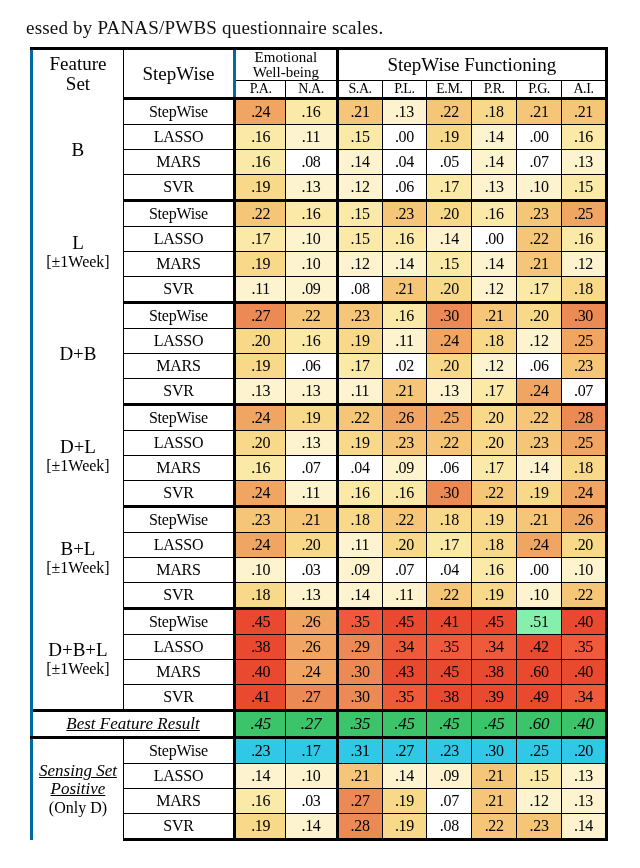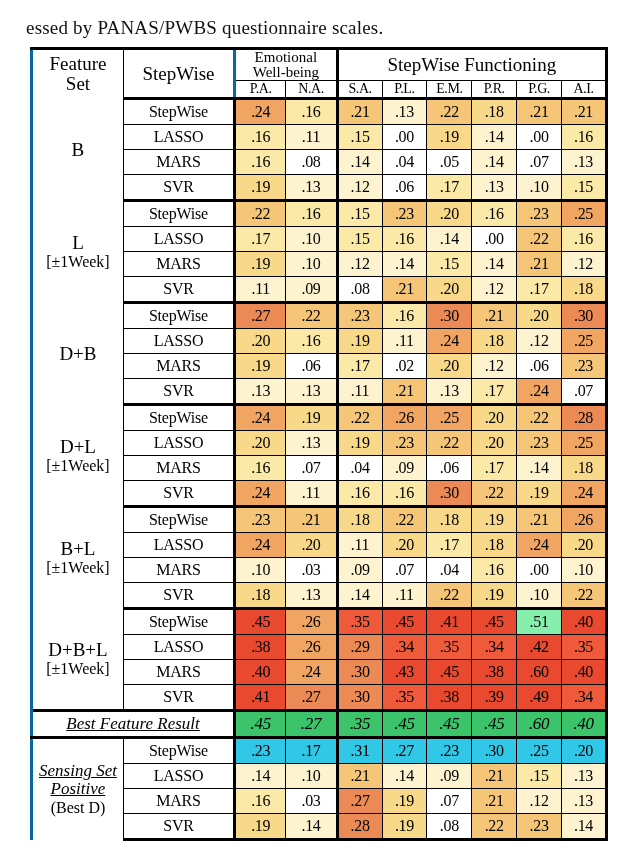--- a/index.html
+++ b/index.html
@@ -438,21 +438,21 @@
           <td class="val bt-thick bb-thick bl-thin" style="background:#3cc46b">.45</td>
           <td class="val bt-thick bb-thick bl-thin" style="background:#3cc46b">.45</td>
           <td class="val bt-thick bb-thick bl-thin" style="background:#3cc46b">.45</td>
           <td class="val bt-thick bb-thick bl-thin" style="background:#3cc46b">.60</td>
           <td class="val bt-thick bb-thick bl-thin br-thick" style="background:#3cc46b">.40</td>
         </tr>
         <tr>
           <td class="baseline-label bl-thick" rowspan="4">
             <span class="und">Sensing Set</span>
             <span class="und">Positive</span>
-            <span class="plain">(Best D)</span>
+            <span class="plain">(Only D)</span>
           </td>
           <td class="alg bl-thin br-thick">StepWise</td>
           <td class="val bl-thick" style="background:#31c8e8">.23</td>
           <td class="val bl-thin br-thick" style="background:#31c8e8">.17</td>
           <td class="val bl-thin" style="background:#31c8e8">.31</td>
           <td class="val bl-thin" style="background:#31c8e8">.27</td>
           <td class="val bl-thin" style="background:#31c8e8">.23</td>
           <td class="val bl-thin" style="background:#31c8e8">.30</td>
           <td class="val bl-thin" style="background:#31c8e8">.25</td>
           <td class="val bl-thin br-thick" style="background:#31c8e8">.20</td>

